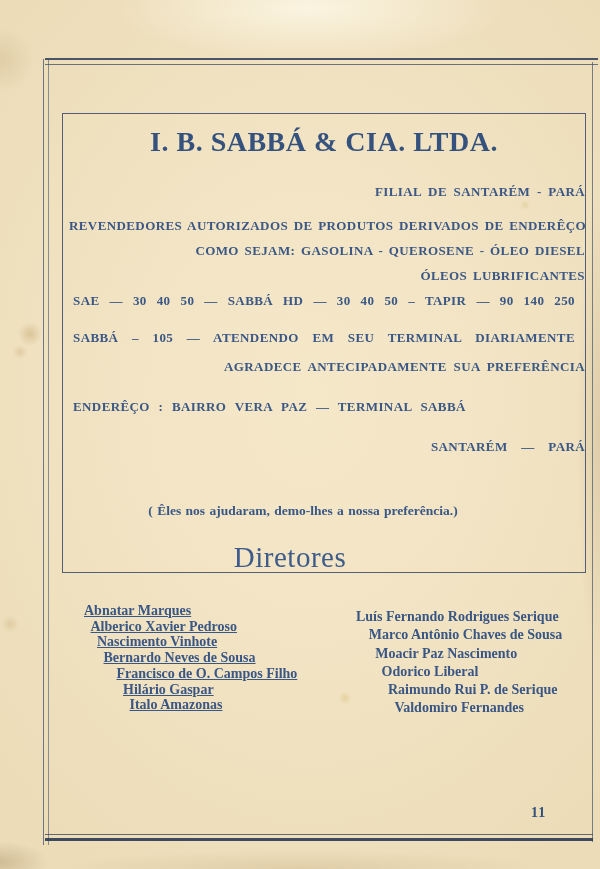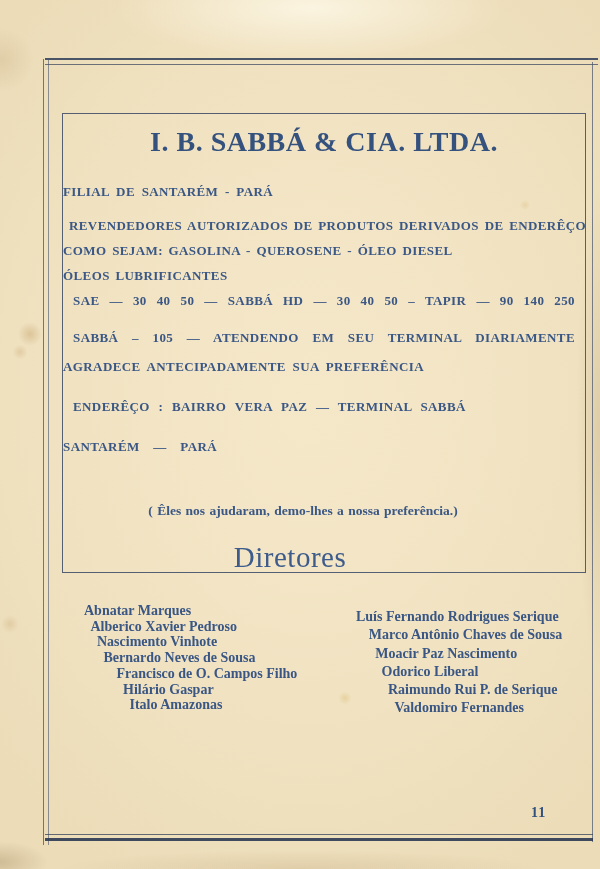--- a/index.html
+++ b/index.html
@@ -30,41 +30,41 @@
     border-left:1.3px solid rgba(70,84,110,.75);border-right:1.3px solid rgba(70,84,110,.6);}
   .frame-right{position:absolute;left:592px;top:62px;width:0;height:780px;
     border-left:1.5px solid rgba(70,84,110,.7);}
   .frame-bottom{position:absolute;left:45px;top:834px;width:548px;height:3px;
     border-top:1.4px solid rgba(52,66,92,.75);border-bottom:3.4px solid rgba(45,58,84,.9);}
   
   .ad-box{position:absolute;left:62px;top:113px;width:524px;height:460px;
     border:1.7px solid rgba(57,72,102,.85);box-sizing:border-box;}
   .ad-box .row{position:absolute;left:0;width:100%;box-sizing:border-box;
     font-weight:bold;font-size:13px;letter-spacing:.4px;white-space:nowrap;}
-  .c{text-align:left;}
+  .c{text-align:right;}
   .fill{text-align:justify;text-align-last:justify;}
   .ad-title{position:absolute;top:12px;left:0;width:100%;text-align:center;
     font-size:28px;font-weight:bold;letter-spacing:.5px;color:#35527f;white-space:nowrap;}
   .ad-subtitle{top:70px;font-size:12.5px;letter-spacing:1px;word-spacing:3px;}
   .ad-line1{top:104px;padding:0 6px;word-spacing:2px;}
   .ad-line2{top:129px;letter-spacing:.6px;word-spacing:2px;}
   .ad-line3{top:154px;letter-spacing:.8px;word-spacing:2px;}
   .ad-sae{top:179px;padding:0 10px;}
   .ad-sabba{top:216px;padding:0 10px;}
   .ad-thanks{top:245px;letter-spacing:.7px;word-spacing:3px;}
   .ad-address{top:285px;padding-left:10px;text-align:left;word-spacing:5px;}
   .ad-city{top:325px;word-spacing:10px;letter-spacing:1px;}
   
   .caption{position:absolute;top:503px;left:10px;width:586px;text-align:center;
     font-size:13.5px;font-weight:bold;word-spacing:1px;color:#3a5785;}
   .directors-heading{position:absolute;top:541px;left:0;width:580px;text-align:center;
     font-size:29px;color:#3d5b8b;letter-spacing:.5px;}
   .col{position:absolute;font-size:14px;font-weight:bold;white-space:nowrap;color:#395684;}
   .col-left{left:84px;top:603px;}
-  .col-left > div{line-height:15.7px;}
+  .col-left > div{line-height:15.7px;text-decoration:underline;}
   .col-right{left:356px;top:608px;}
   .col-right > div{line-height:18.3px;}
   .page-number{position:absolute;left:531px;top:805px;font-size:14px;font-weight:bold;
     letter-spacing:1px;color:#31507d;}
 </style>
 </head>
 <body>
 
 <div class="stains"></div>
 

